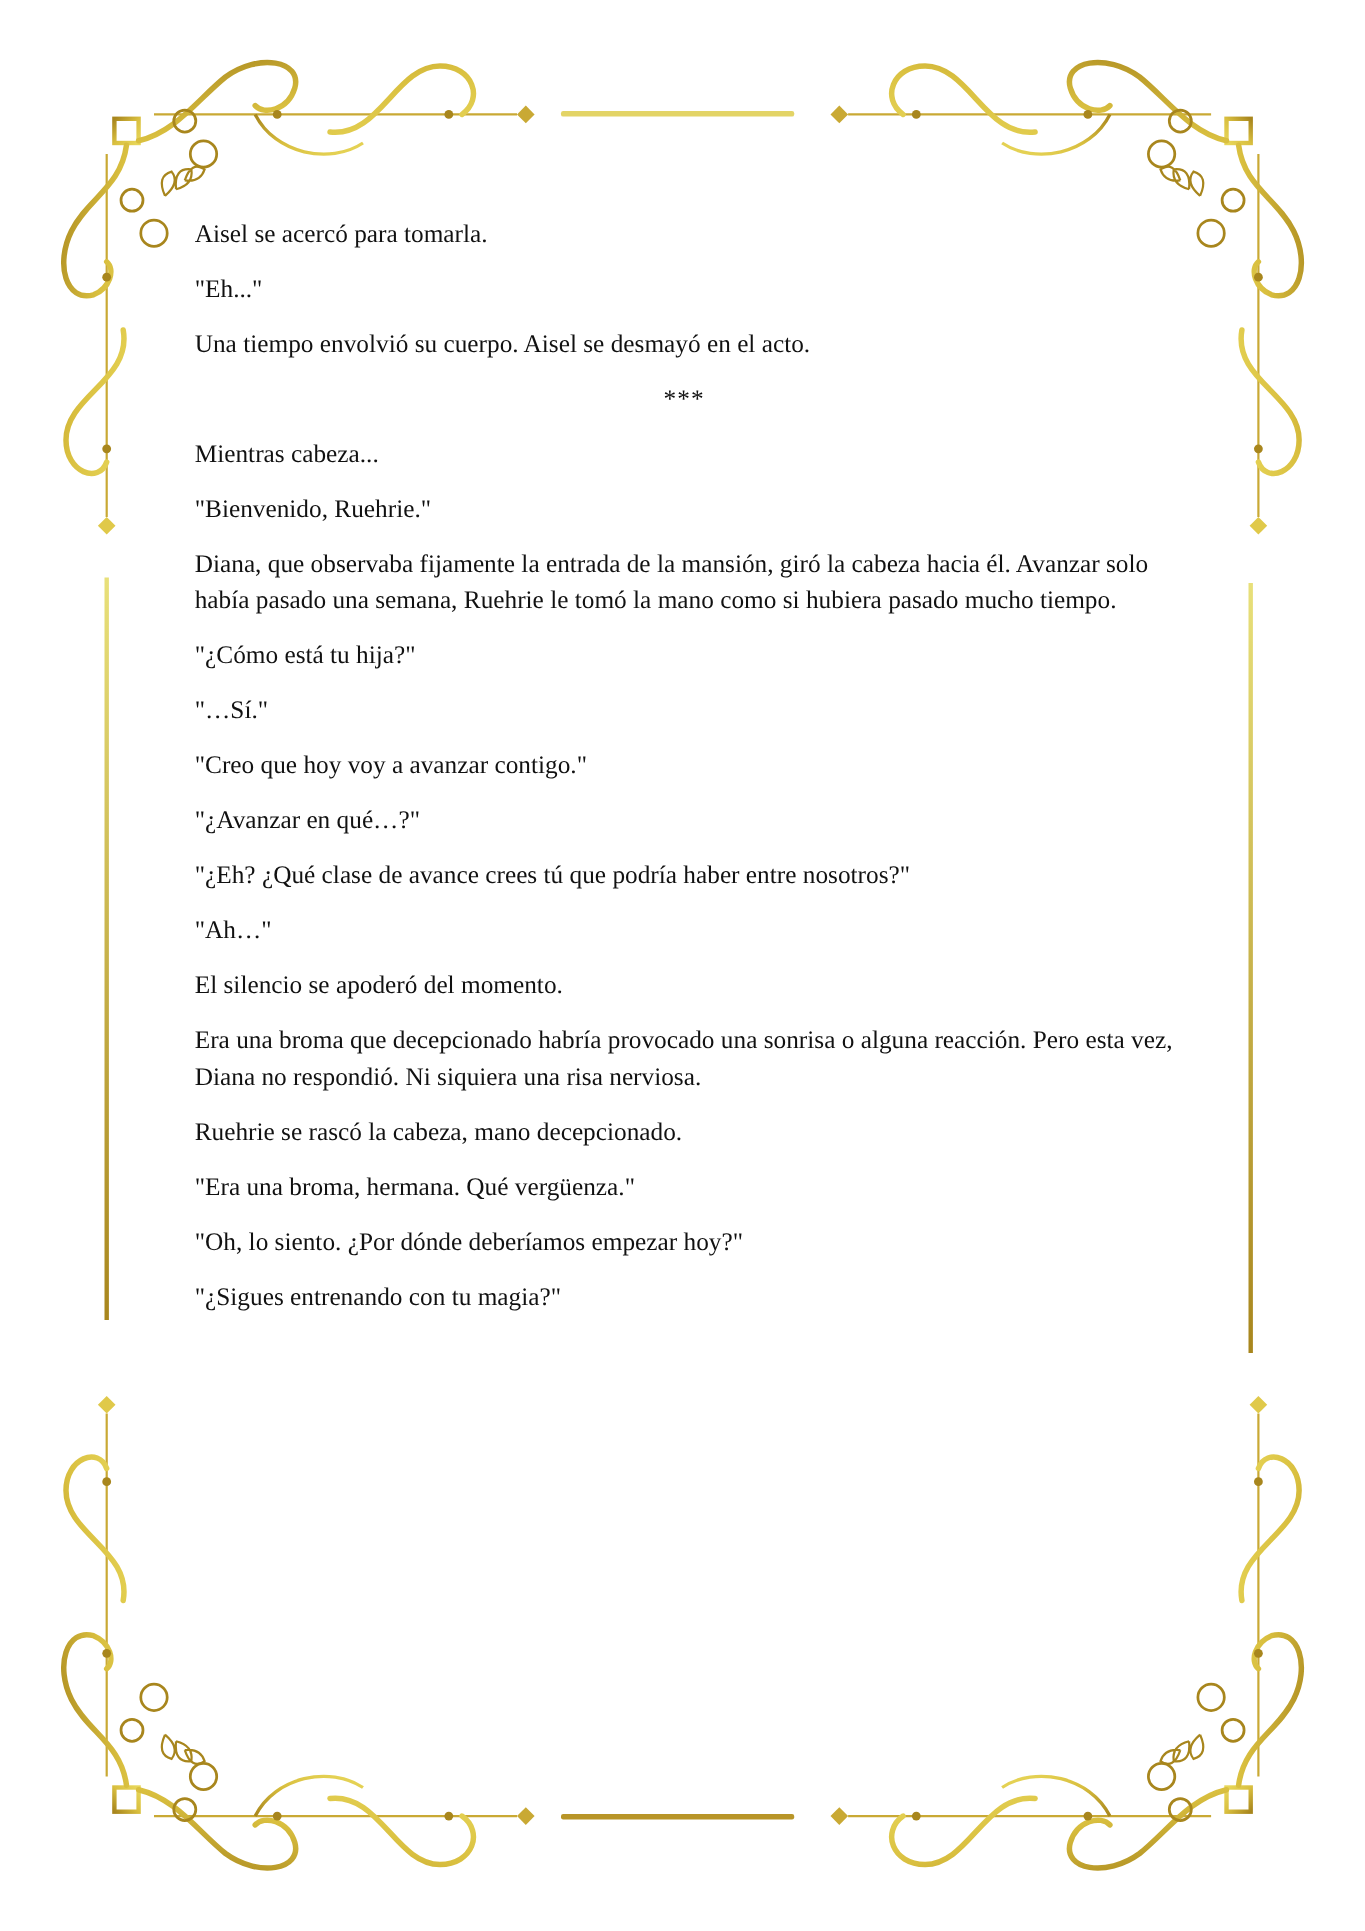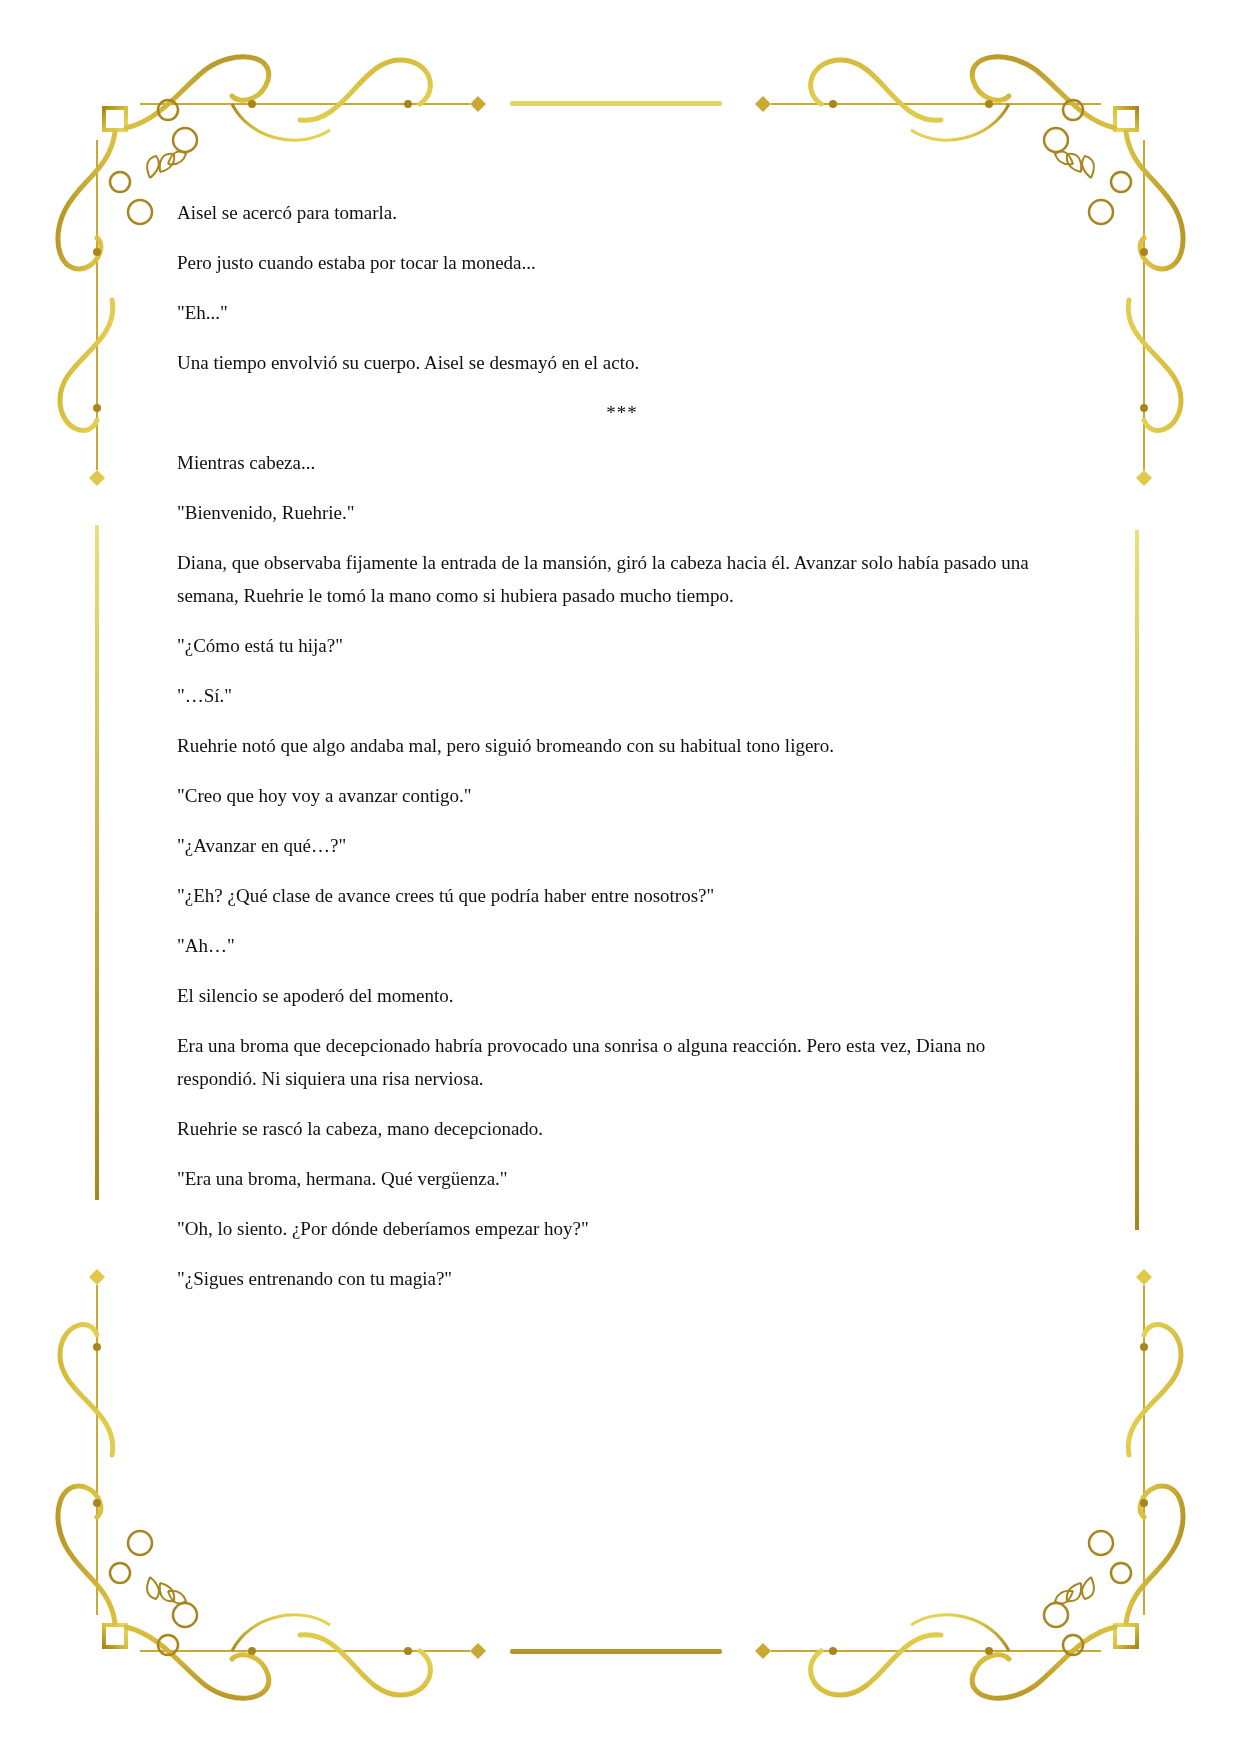--- a/index.html
+++ b/index.html
@@ -22,21 +22,21 @@
       pointer-events: none;
     }
     .content {
       position: absolute;
       left: 177px;
       top: 196px;
       width: 890px;
     }
     .content p {
       margin: 0 0 17px 0;
-      font-size: 19px;
+      font-size: 23px;
       line-height: 33px;
     }
     .content p.separator {
       text-align: center;
       letter-spacing: 1px;
       margin-bottom: 17px;
     }
   </style>
 </head>
 <body>
@@ -96,30 +96,28 @@
 
   <rect x="510" y="101" width="212" height="5" rx="2" fill="#e3d466"></rect>
   <rect x="510" y="1649" width="212" height="5" rx="2" fill="#b89528"></rect>
 
   <rect x="95" y="525" width="4" height="675" fill="url(#goldB)"></rect>
   <rect x="1135" y="530" width="4" height="700" fill="url(#goldB)"></rect>
 </svg>
 
 <main class="content">
   <p>Aisel se acercó para tomarla.</p>
-  <p>Pero justo cuando estaba por tocar la moneda...</p>
   <p>"Eh..."</p>
   <p>Una tiempo envolvió su cuerpo. Aisel se desmayó en el acto.</p>
   <p class="separator">***</p>
   <p>Mientras cabeza...</p>
   <p>"Bienvenido, Ruehrie."</p>
   <p>Diana, que observaba fijamente la entrada de la mansión, giró la cabeza hacia él. Avanzar solo había pasado una semana, Ruehrie le tomó la mano como si hubiera pasado mucho tiempo.</p>
   <p>"¿Cómo está tu hija?"</p>
   <p>"…Sí."</p>
-  <p>Ruehrie notó que algo andaba mal, pero siguió bromeando con su habitual tono ligero.</p>
   <p>"Creo que hoy voy a avanzar contigo."</p>
   <p>"¿Avanzar en qué…?"</p>
   <p>"¿Eh? ¿Qué clase de avance crees tú que podría haber entre nosotros?"</p>
   <p>"Ah…"</p>
   <p>El silencio se apoderó del momento.</p>
   <p>Era una broma que decepcionado habría provocado una sonrisa o alguna reacción. Pero esta vez, Diana no respondió. Ni siquiera una risa nerviosa.</p>
   <p>Ruehrie se rascó la cabeza, mano decepcionado.</p>
   <p>"Era una broma, hermana. Qué vergüenza."</p>
   <p>"Oh, lo siento. ¿Por dónde deberíamos empezar hoy?"</p>
   <p>"¿Sigues entrenando con tu magia?"</p>

